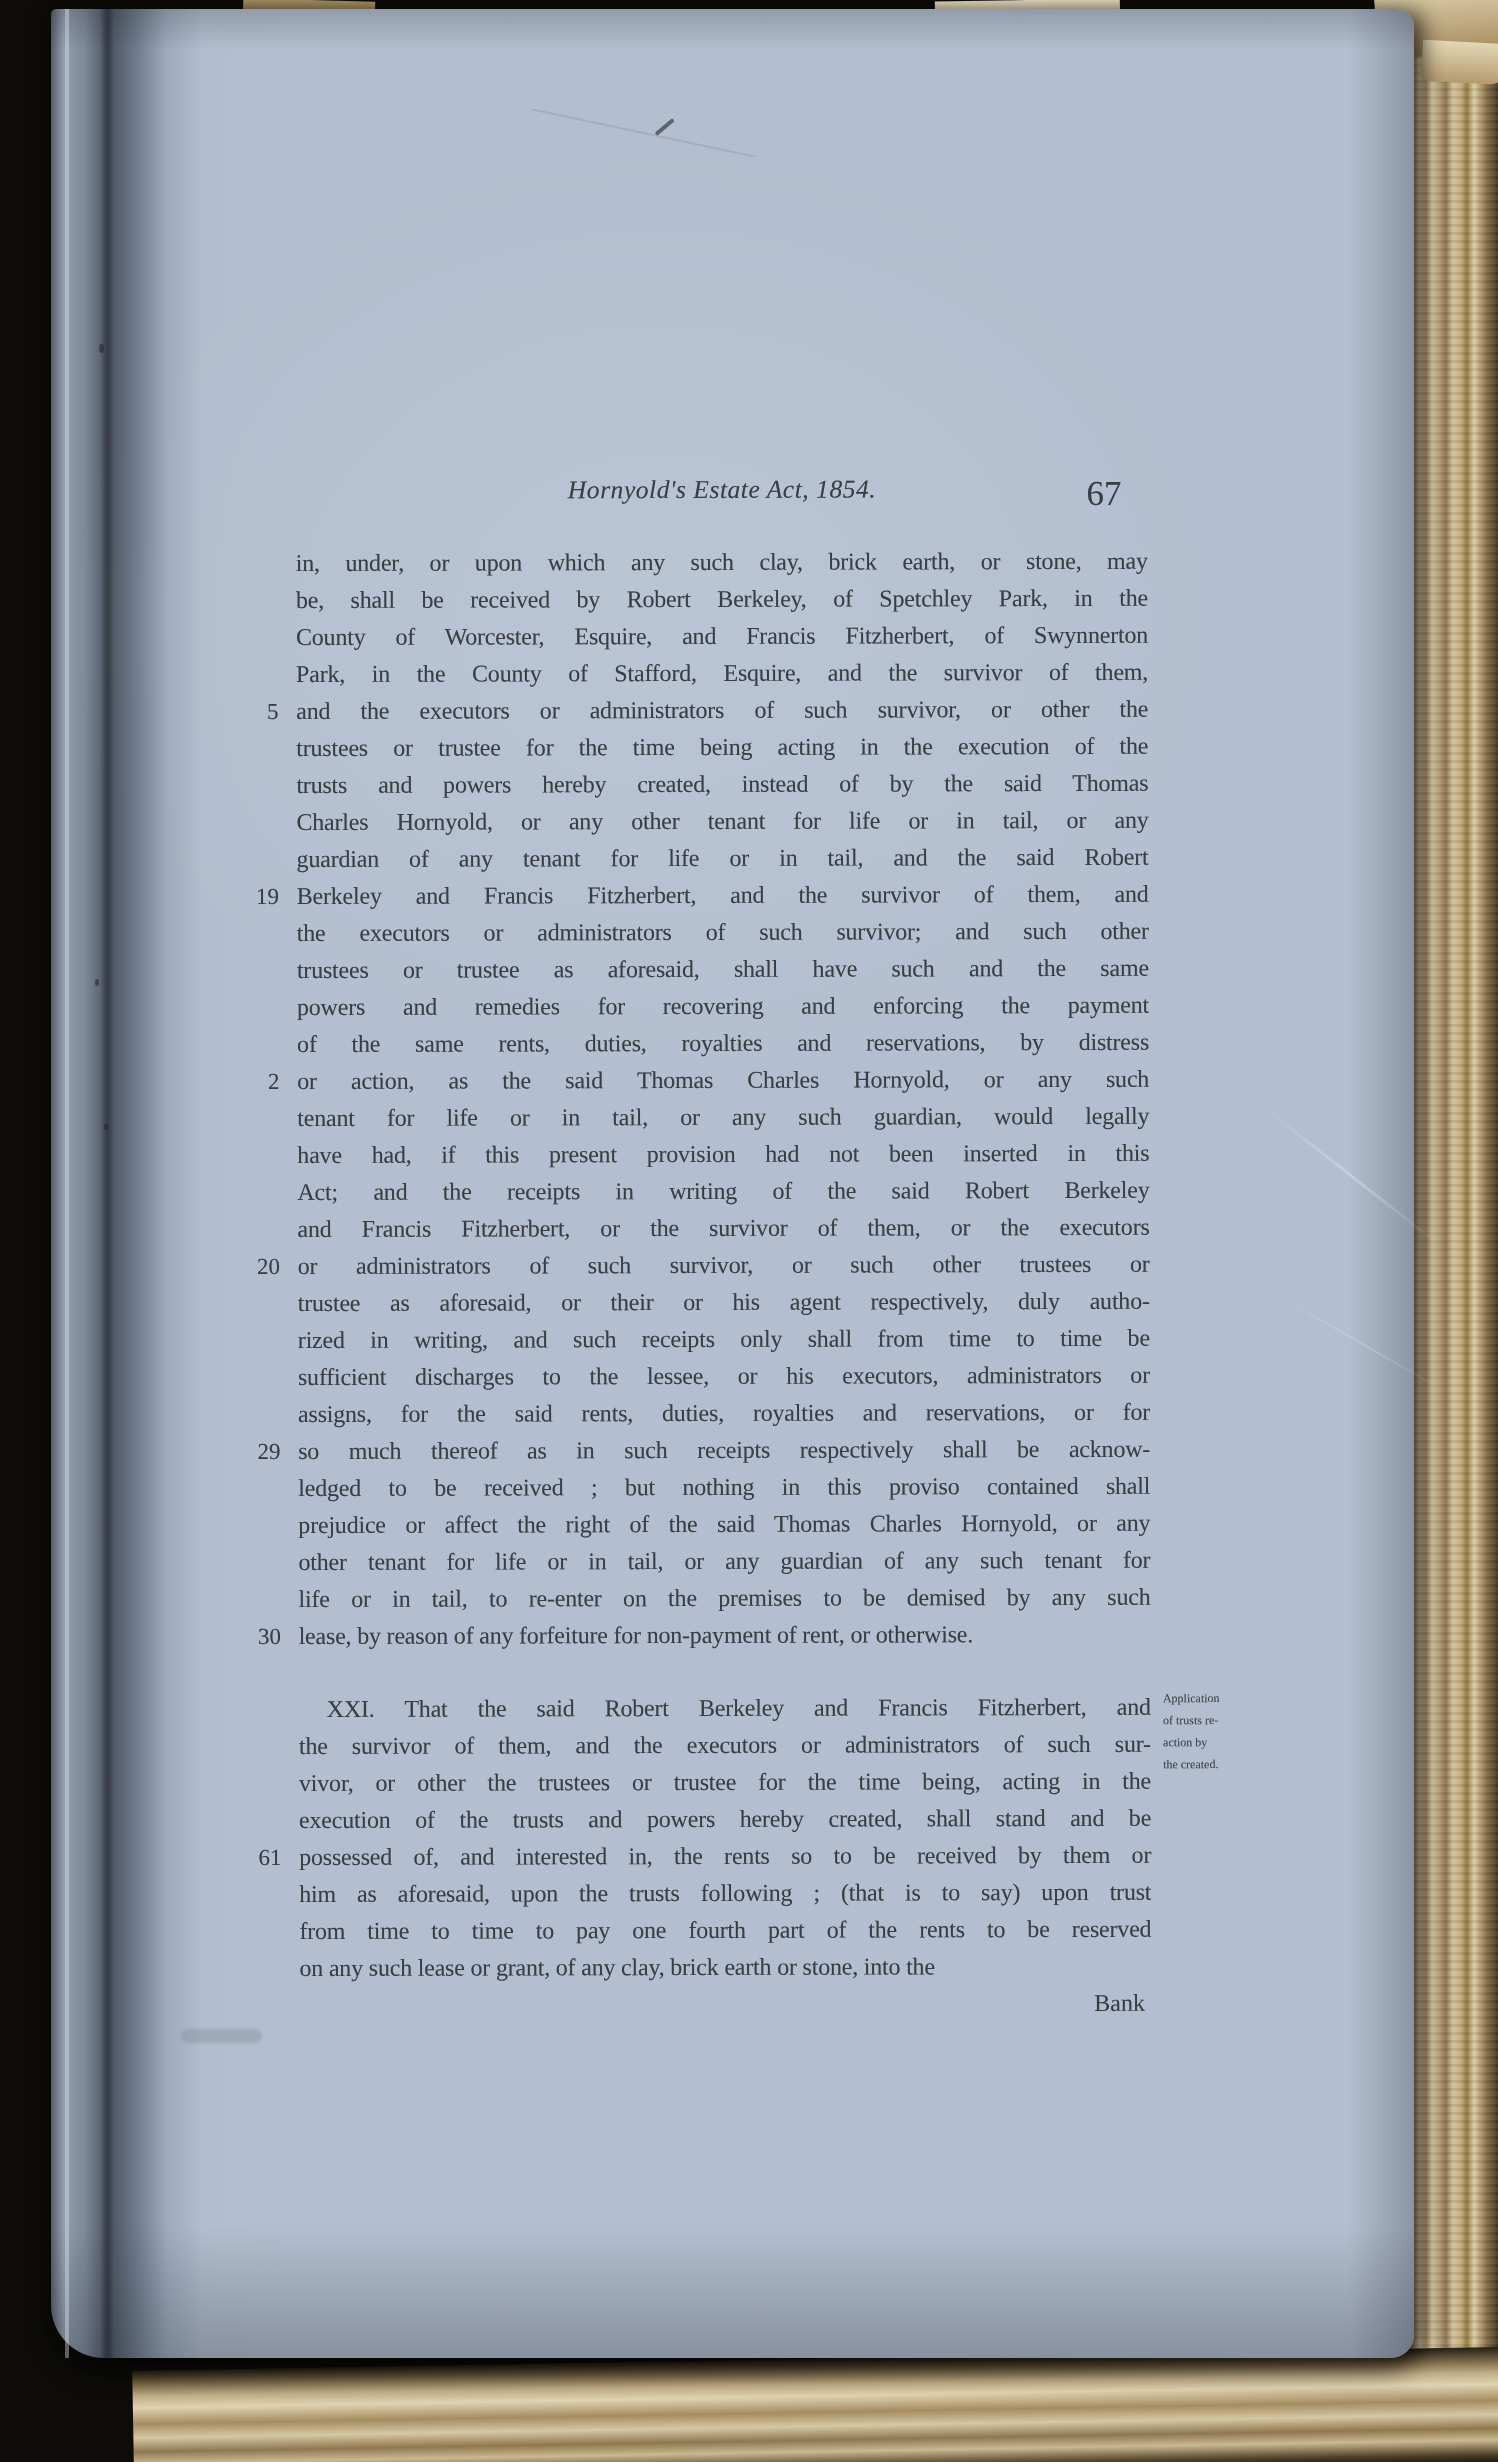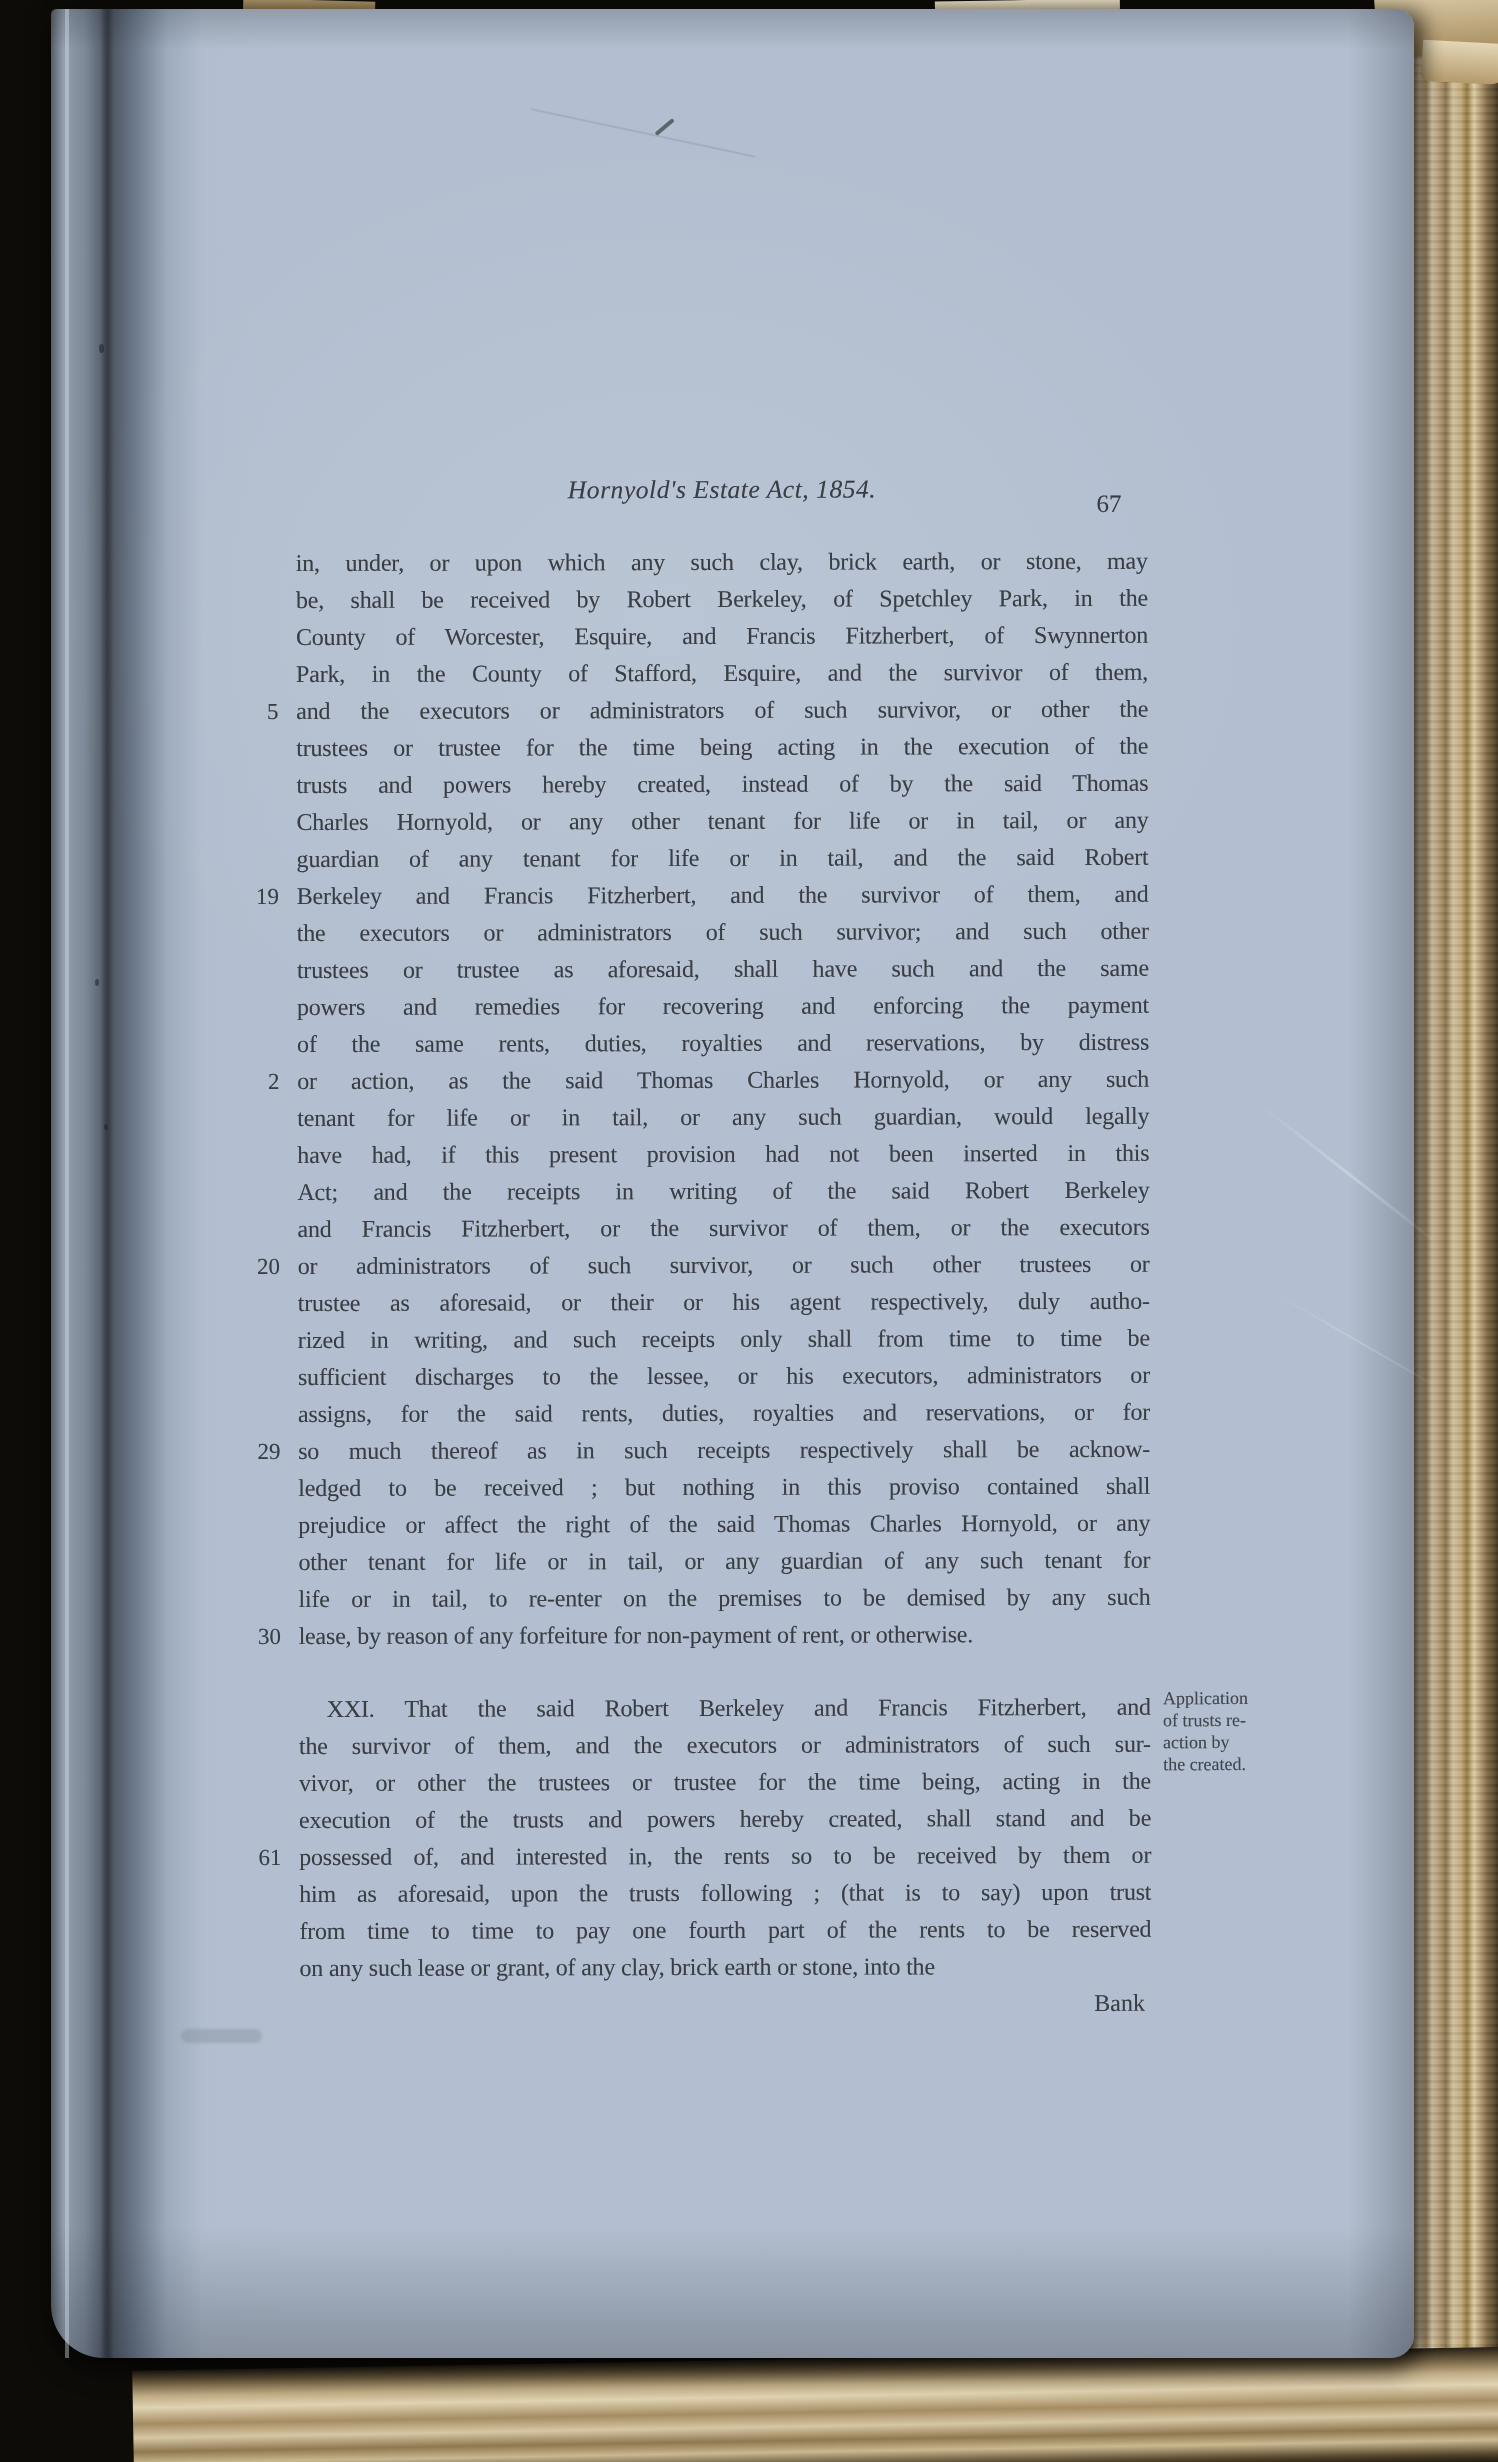--- a/index.html
+++ b/index.html
@@ -78,35 +78,35 @@
 
   
   .content {
     position:absolute; left:222px; top:475px; width:928px; z-index:5;
     color:#3a3e44; transform:rotate(-0.15deg);
     text-shadow:0 0 0.5px rgba(58,62,68,0.35);
   }
   .header { position:relative; height:44px; margin-bottom:25px; padding-left:76px; }
   .header-title { display:block; text-align:center; font-style:italic;
     font-size:25.6px; letter-spacing:0.5px; }
-  .page-number { position:absolute; right:26.5px; top:16px; font-size:25px; }
+  .page-number { position:absolute; right:26.5px; top:0; font-size:35px; }
 
   .line { display:grid; grid-template-columns:58px 852px; column-gap:17.6px;
     line-height:37px; font-size:24px; }
   .line-num { text-align:right; font-size:23px; }
   .line-text { text-align:justify; text-align-last:justify; letter-spacing:-0.2px; }
   .line.last .line-text { text-align-last:left; }
   .line-text.indent { text-indent:28px; }
   .para2 { margin-top:36px; }
 
   .catchword { padding-left:76px; text-align:right; padding-right:7px;
     font-size:24px; line-height:37px; }
 
   .margin-note { position:absolute; left:1163px; top:1687px; width:159px; z-index:5;
-    font-size:18px; line-height:22px; color:#42464d; transform:rotate(-0.2deg);
+    font-size:12px; line-height:22px; color:#42464d; transform:rotate(-0.2deg);
     text-shadow:0 0 0.4px rgba(66,70,77,0.35); }
 </style>
 </head>
 <body>
 
 <div class="edge-right"></div>
 <div class="edge-bottom"></div>
 <div class="torn-a"></div>
 <div class="torn-b"></div>
 <div class="torn-c"></div>

